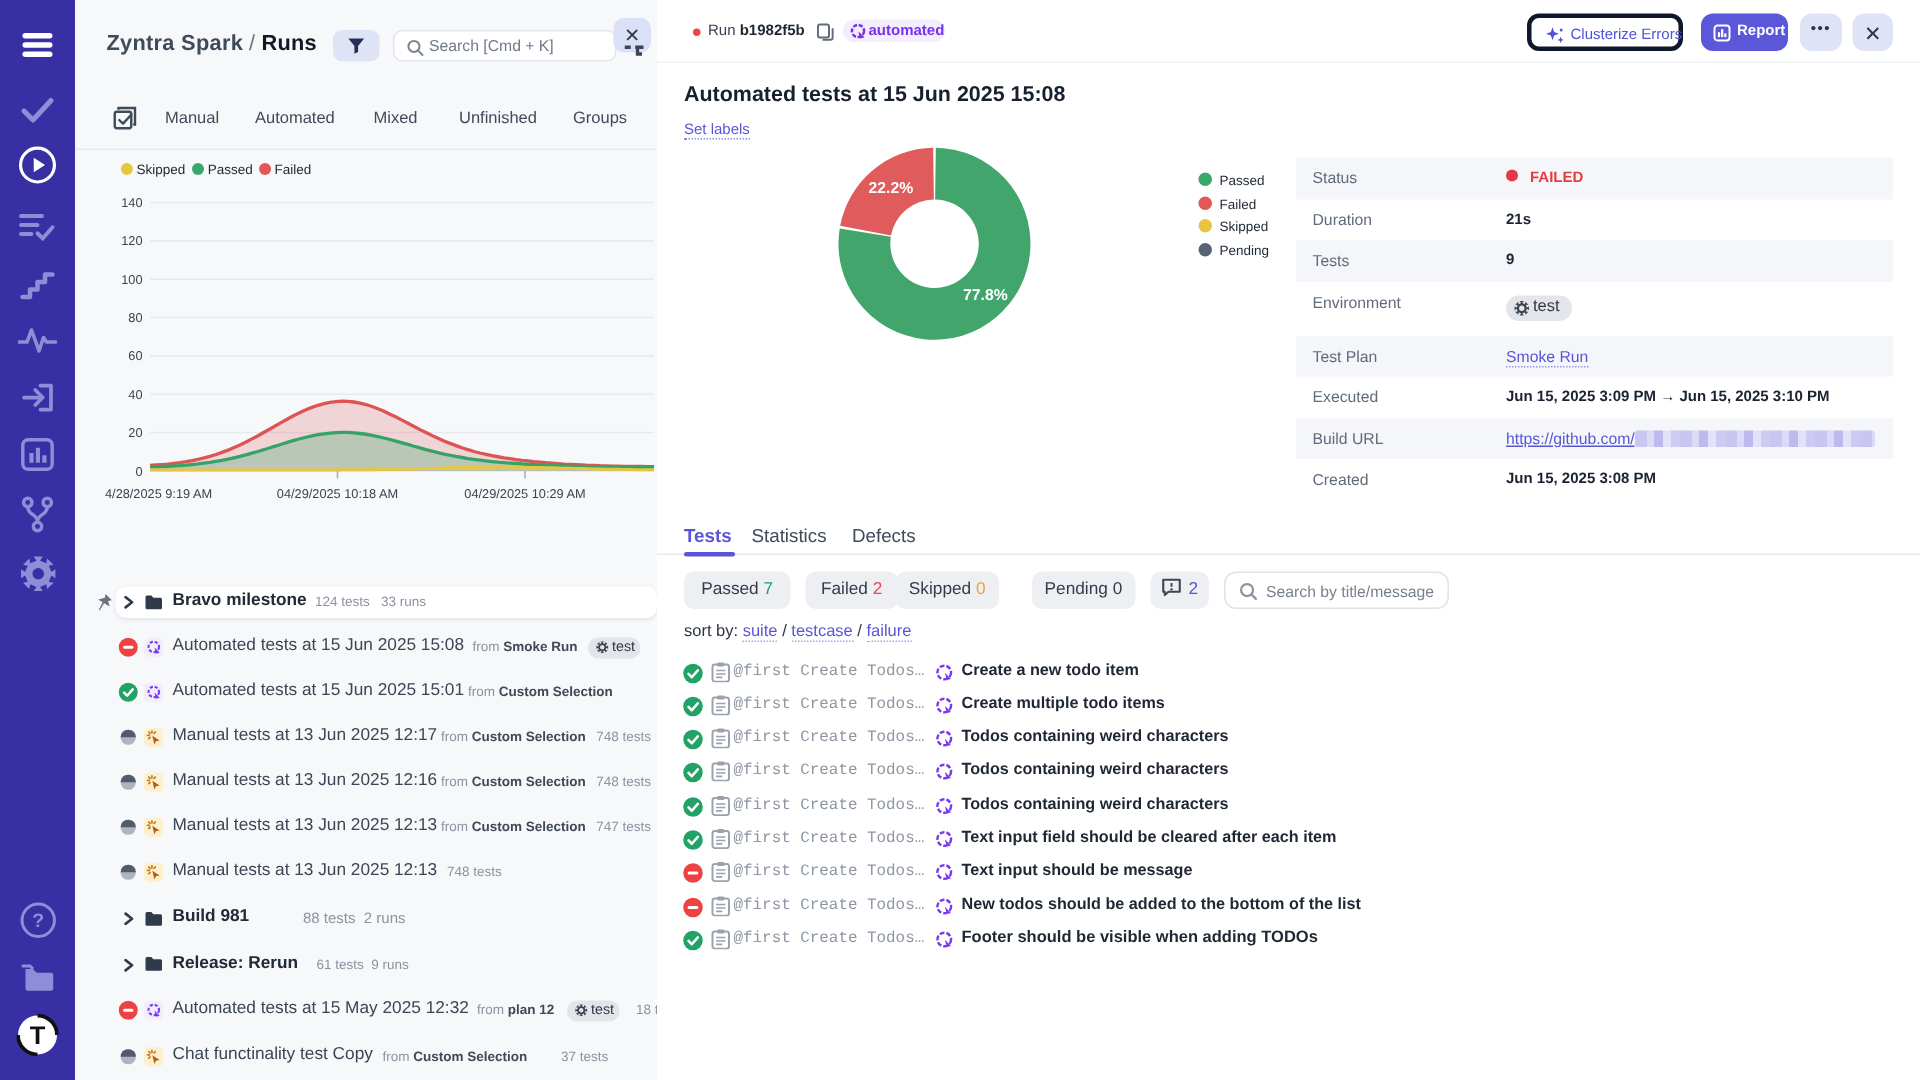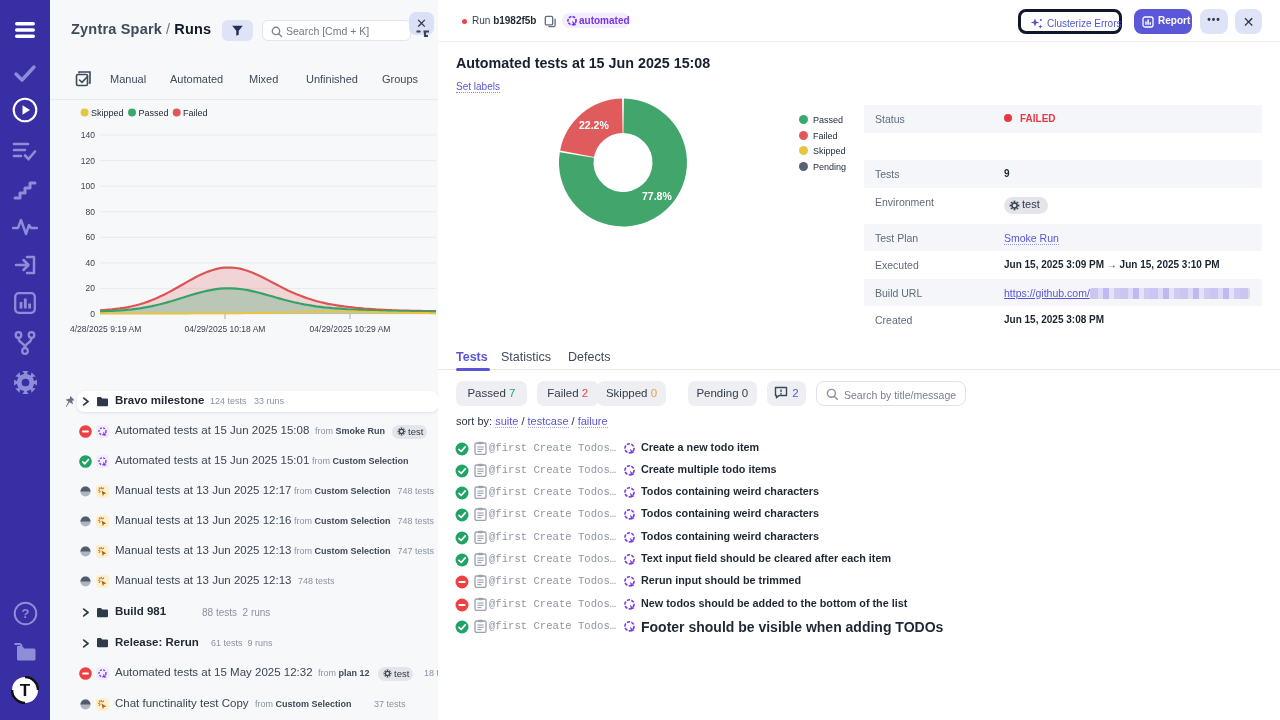--- a/index.html
+++ b/index.html
@@ -409,20 +409,24 @@
 <text x="141" y="128.5" font-size="10.5" font-weight="bold" fill="#fff">22.2%</text>
 </svg>
     <div class="lg" style="left:361px;top:114px;"><i style="background:#3aa86d"></i>Passed</div>
       <div class="lg" style="left:361px;top:129.5px;"><i style="background:#e25757"></i>Failed</div>
       <div class="lg" style="left:361px;top:145px;"><i style="background:#e7c53e"></i>Skipped</div>
       <div class="lg" style="left:361px;top:160.5px;"><i style="background:#596273"></i>Pending</div>
     <div class="irow alt" style="top:105px;height:27.5px;">
         <div class="lab">Status</div>
         <div class="val" style="color:#e53a42;"><span style="display:inline-block;width:8px;height:8px;border-radius:50%;background:#e53a42;margin-right:8px;"></span>FAILED</div>
       </div>
+      <div class="irow" style="top:132.5px;height:27.5px;">
+        <div class="lab">Duration</div>
+        <div class="val">21s</div>
+      </div>
       <div class="irow alt" style="top:160px;height:27.5px;">
         <div class="lab">Tests</div>
         <div class="val">9</div>
       </div>
       <div class="irow" style="top:187.5px;height:31px;">
         <div class="lab">Environment</div>
         <div class="val" style="top:9px;"><span style="position:relative;display:inline-block;height:17px;background:#e3e5ea;border-radius:9px;font-size:11px;color:#2f3946;padding:1px 8px 0 18px;font-weight:normal;">
 <svg width="11" height="11" viewBox="0 0 26 26" style="position:absolute;left:5px;top:3px">
               <path d="M9.7 1.7 L16.3 1.7 L13.9 4.9 L18.1 6.6 L18.7 2.7 L23.3 7.3 L19.4 7.9 L21.1 12.1 L24.3 9.7 L24.3 16.3 L21.1 13.9 L19.4 18.1 L23.3 18.7 L18.7 23.3 L18.1 19.4 L13.9 21.1 L16.3 24.3 L9.7 24.3 L12.1 21.1 L7.9 19.4 L7.3 23.3 L2.7 18.7 L6.6 18.1 L4.9 13.9 L1.7 16.3 L1.7 9.7 L4.9 12.1 L6.6 7.9 L2.7 7.3 L7.3 2.7 L7.9 6.6 L12.1 4.9 Z" fill="#3a4452"></path>
               <circle cx="13" cy="13" r="4.2" fill="#e3e5ea"></circle>
@@ -595,21 +599,21 @@
             <path d="M3.4 6 H9.6"></path>
             <path d="M3.4 8.3 H9.6"></path>
             <path d="M3.4 10.6 H7.5"></path>
           </g>
         </svg>
         <div style="position:absolute;left:51px;top:575.3px;font-family:'Liberation Mono',monospace;font-size:10.6px;color:#8e96a3;">@first Create Todos…</div>
         <svg width="13" height="13" viewBox="0 0 16 16" style="position:absolute;left:185px;top:575.3px">
           <circle cx="8" cy="7.8" r="5.6" stroke="#7c3aed" stroke-width="2" fill="none" stroke-dasharray="4 1.6"></circle>
           <path d="M8.5 8 L13.6 13.2 L10 14 Z" fill="#7c3aed"></path>
         </svg>
-        <div style="position:absolute;left:203px;top:574.3px;font-size:10.8px;color:#1e2733;font-weight:bold;">Rerun input should be trimmed</div>
+        <div style="position:absolute;left:203px;top:574.3px;font-size:10.8px;color:#1e2733;font-weight:bold;">Text input should be message</div>
         <svg width="14" height="14" viewBox="0 0 14 14" style="position:absolute;left:17px;top:597.6px">
           <circle cx="7" cy="7" r="6.5" fill="#ee4141"></circle>
           <rect x="3.4" y="6" width="7.2" height="2" rx="1" fill="#fff"></rect>
         </svg>
         <svg width="13" height="14" viewBox="0 0 13 14" style="position:absolute;left:36px;top:596.6px">
           <rect x="1" y="2" width="11" height="11.4" rx="1.6" stroke="#9aa2ae" stroke-width="1.3" fill="none"></rect>
           <rect x="4" y=".7" width="5" height="2.6" rx="1" fill="#9aa2ae"></rect>
           <g stroke="#9aa2ae" stroke-width="1.1">
             <path d="M3.4 6 H9.6"></path>
             <path d="M3.4 8.3 H9.6"></path>
@@ -633,17 +637,17 @@
             <path d="M3.4 6 H9.6"></path>
             <path d="M3.4 8.3 H9.6"></path>
             <path d="M3.4 10.6 H7.5"></path>
           </g>
         </svg>
         <div style="position:absolute;left:51px;top:619.9px;font-family:'Liberation Mono',monospace;font-size:10.6px;color:#8e96a3;">@first Create Todos…</div>
         <svg width="13" height="13" viewBox="0 0 16 16" style="position:absolute;left:185px;top:619.9px">
           <circle cx="8" cy="7.8" r="5.6" stroke="#7c3aed" stroke-width="2" fill="none" stroke-dasharray="4 1.6"></circle>
           <path d="M8.5 8 L13.6 13.2 L10 14 Z" fill="#7c3aed"></path>
         </svg>
-        <div style="position:absolute;left:203px;top:618.9px;font-size:14px;color:#1e2733;font-weight:bold;">Footer should be visible when adding TODOs</div>
+        <div style="position:absolute;left:203px;top:618.9px;font-size:11px;color:#1e2733;font-weight:bold;">Footer should be visible when adding TODOs</div>
       </div>
   </div>
 
 </div>
 
 </body></html>

